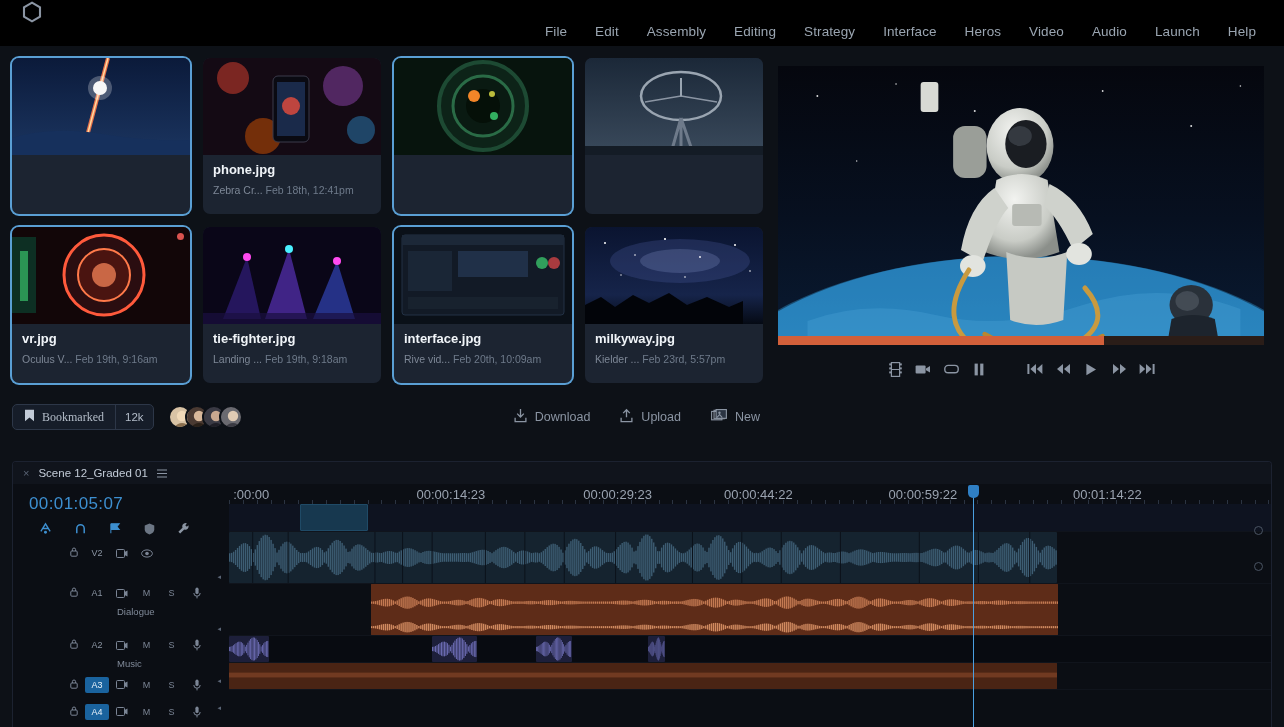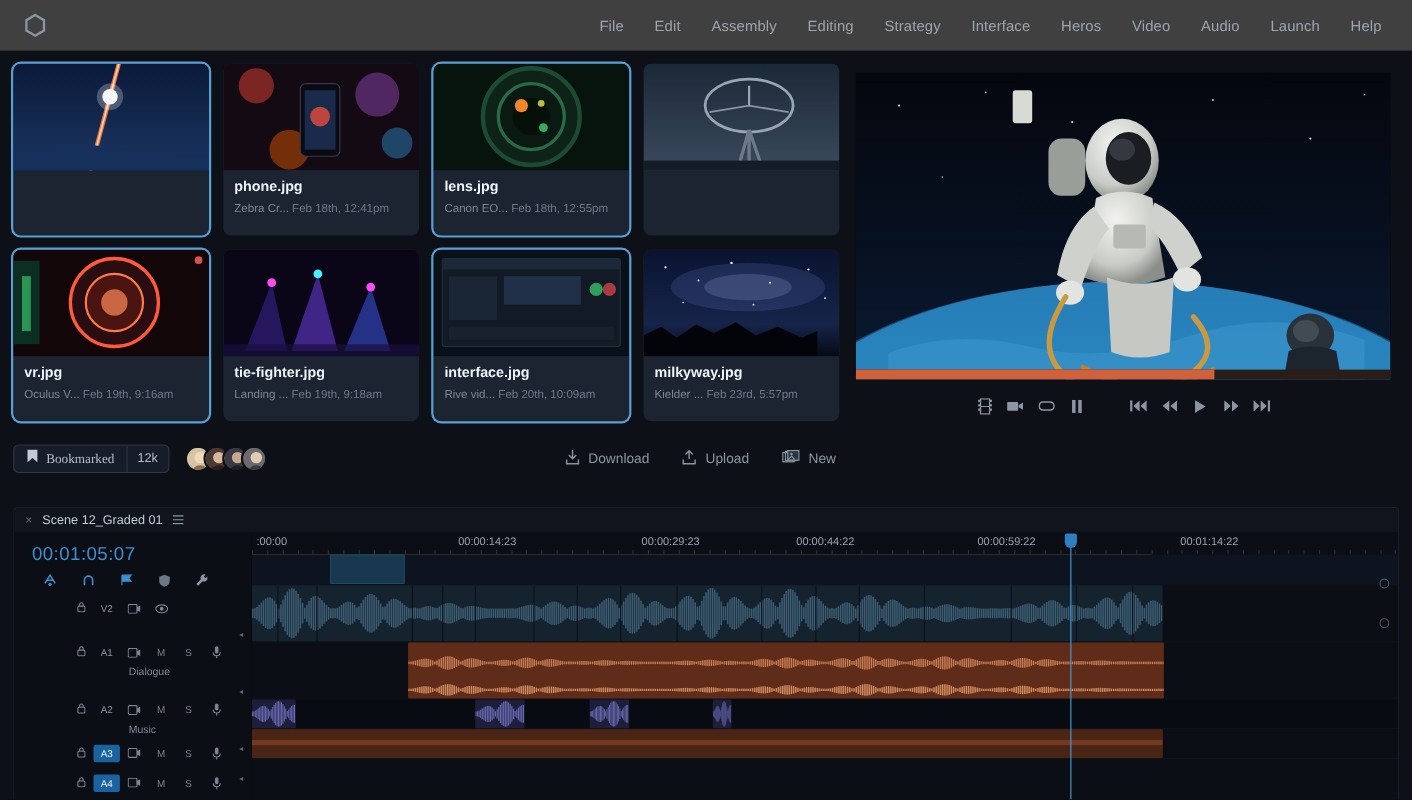--- a/index.html
+++ b/index.html
@@ -6,24 +6,25 @@
   body {
     width:1284px; height:727px; overflow:hidden;
     background:#0d1117;
     font-family:"Liberation Sans", sans-serif;
     color:#c9d1d9;
     position:relative;
   }
 
   
   .menubar {
-    height:46px; background:#404040;
-    display:flex; align-items:center;
+    height:46px; background:#000000;
+    display:flex; 
     padding:0 20px;
     position:relative;
+    flex-direction:column;
   }
   .logo { width:24px; height:24px; }
   .menu-items {
     margin-left:auto; display:flex; gap:28px;
     padding-right:8px;
   }
   .menu-item {
     font-size:13.5px; color:#9aa5b1; cursor:pointer;
     letter-spacing:.1px;
   }
@@ -212,21 +213,21 @@
   .tl-right {
     flex:1; position:relative; overflow:hidden;
     background:#0b0e14;
   }
   .ruler {
     height:20px; position:relative;
     background:#0b0e14;
   }
   .ruler-lbl {
     position:absolute; top:3px;
-    font-size:10px; color:#9aa3b0;
+    font-size:13px; color:#9aa3b0;
     white-space:nowrap;
   }
   .renderbar {
     position:absolute; top:20px; left:0;
     height:3px; background:#8e8b2c;
   }
   .track-row {
     position:relative; width:100%;
     border-bottom:1px solid #10141c;
   }
@@ -315,24 +316,20 @@
         <div class="card selected">
           <div class="card-thumb"><svg viewBox="0 0 178 97" width="178" height="97" preserveAspectRatio="none">
               <rect width="178" height="97" fill="#07140d"></rect>
    <circle cx="89" cy="48" r="44" fill="#0d2318" stroke="#1d4a33" stroke-width="4"></circle>
    <circle cx="89" cy="48" r="30" fill="#0a1a12" stroke="#2a6b46" stroke-width="3"></circle>
    <circle cx="89" cy="48" r="17" fill="#051008"></circle>
    <circle cx="80" cy="38" r="6" fill="#ff8c2a" opacity=".95"></circle>
    <circle cx="100" cy="58" r="4" fill="#39c06a" opacity=".9"></circle>
    <circle cx="98" cy="36" r="3" fill="#e8e84a" opacity=".8"></circle>
             </svg></div>
-          <div class="card-meta">
-            <div class="card-title">lens.jpg</div>
-            <div class="card-sub"><span class="desc">Canon EO...</span> <span>Feb 18th, 12:55pm</span></div>
-          </div>
         </div>
         <div class="card">
           <div class="card-thumb"><svg viewBox="0 0 178 97" width="178" height="97" preserveAspectRatio="none">
               <defs>
                 <linearGradient id="g3" x1="0" y1="0" x2="0" y2="1">
                   <stop offset="0%" stop-color="#1b2838"></stop>
                   <stop offset="100%" stop-color="#3a4a5c"></stop>
                 </linearGradient>
               </defs>
    <rect width="178" height="97" fill="url(#g3)"></rect>

